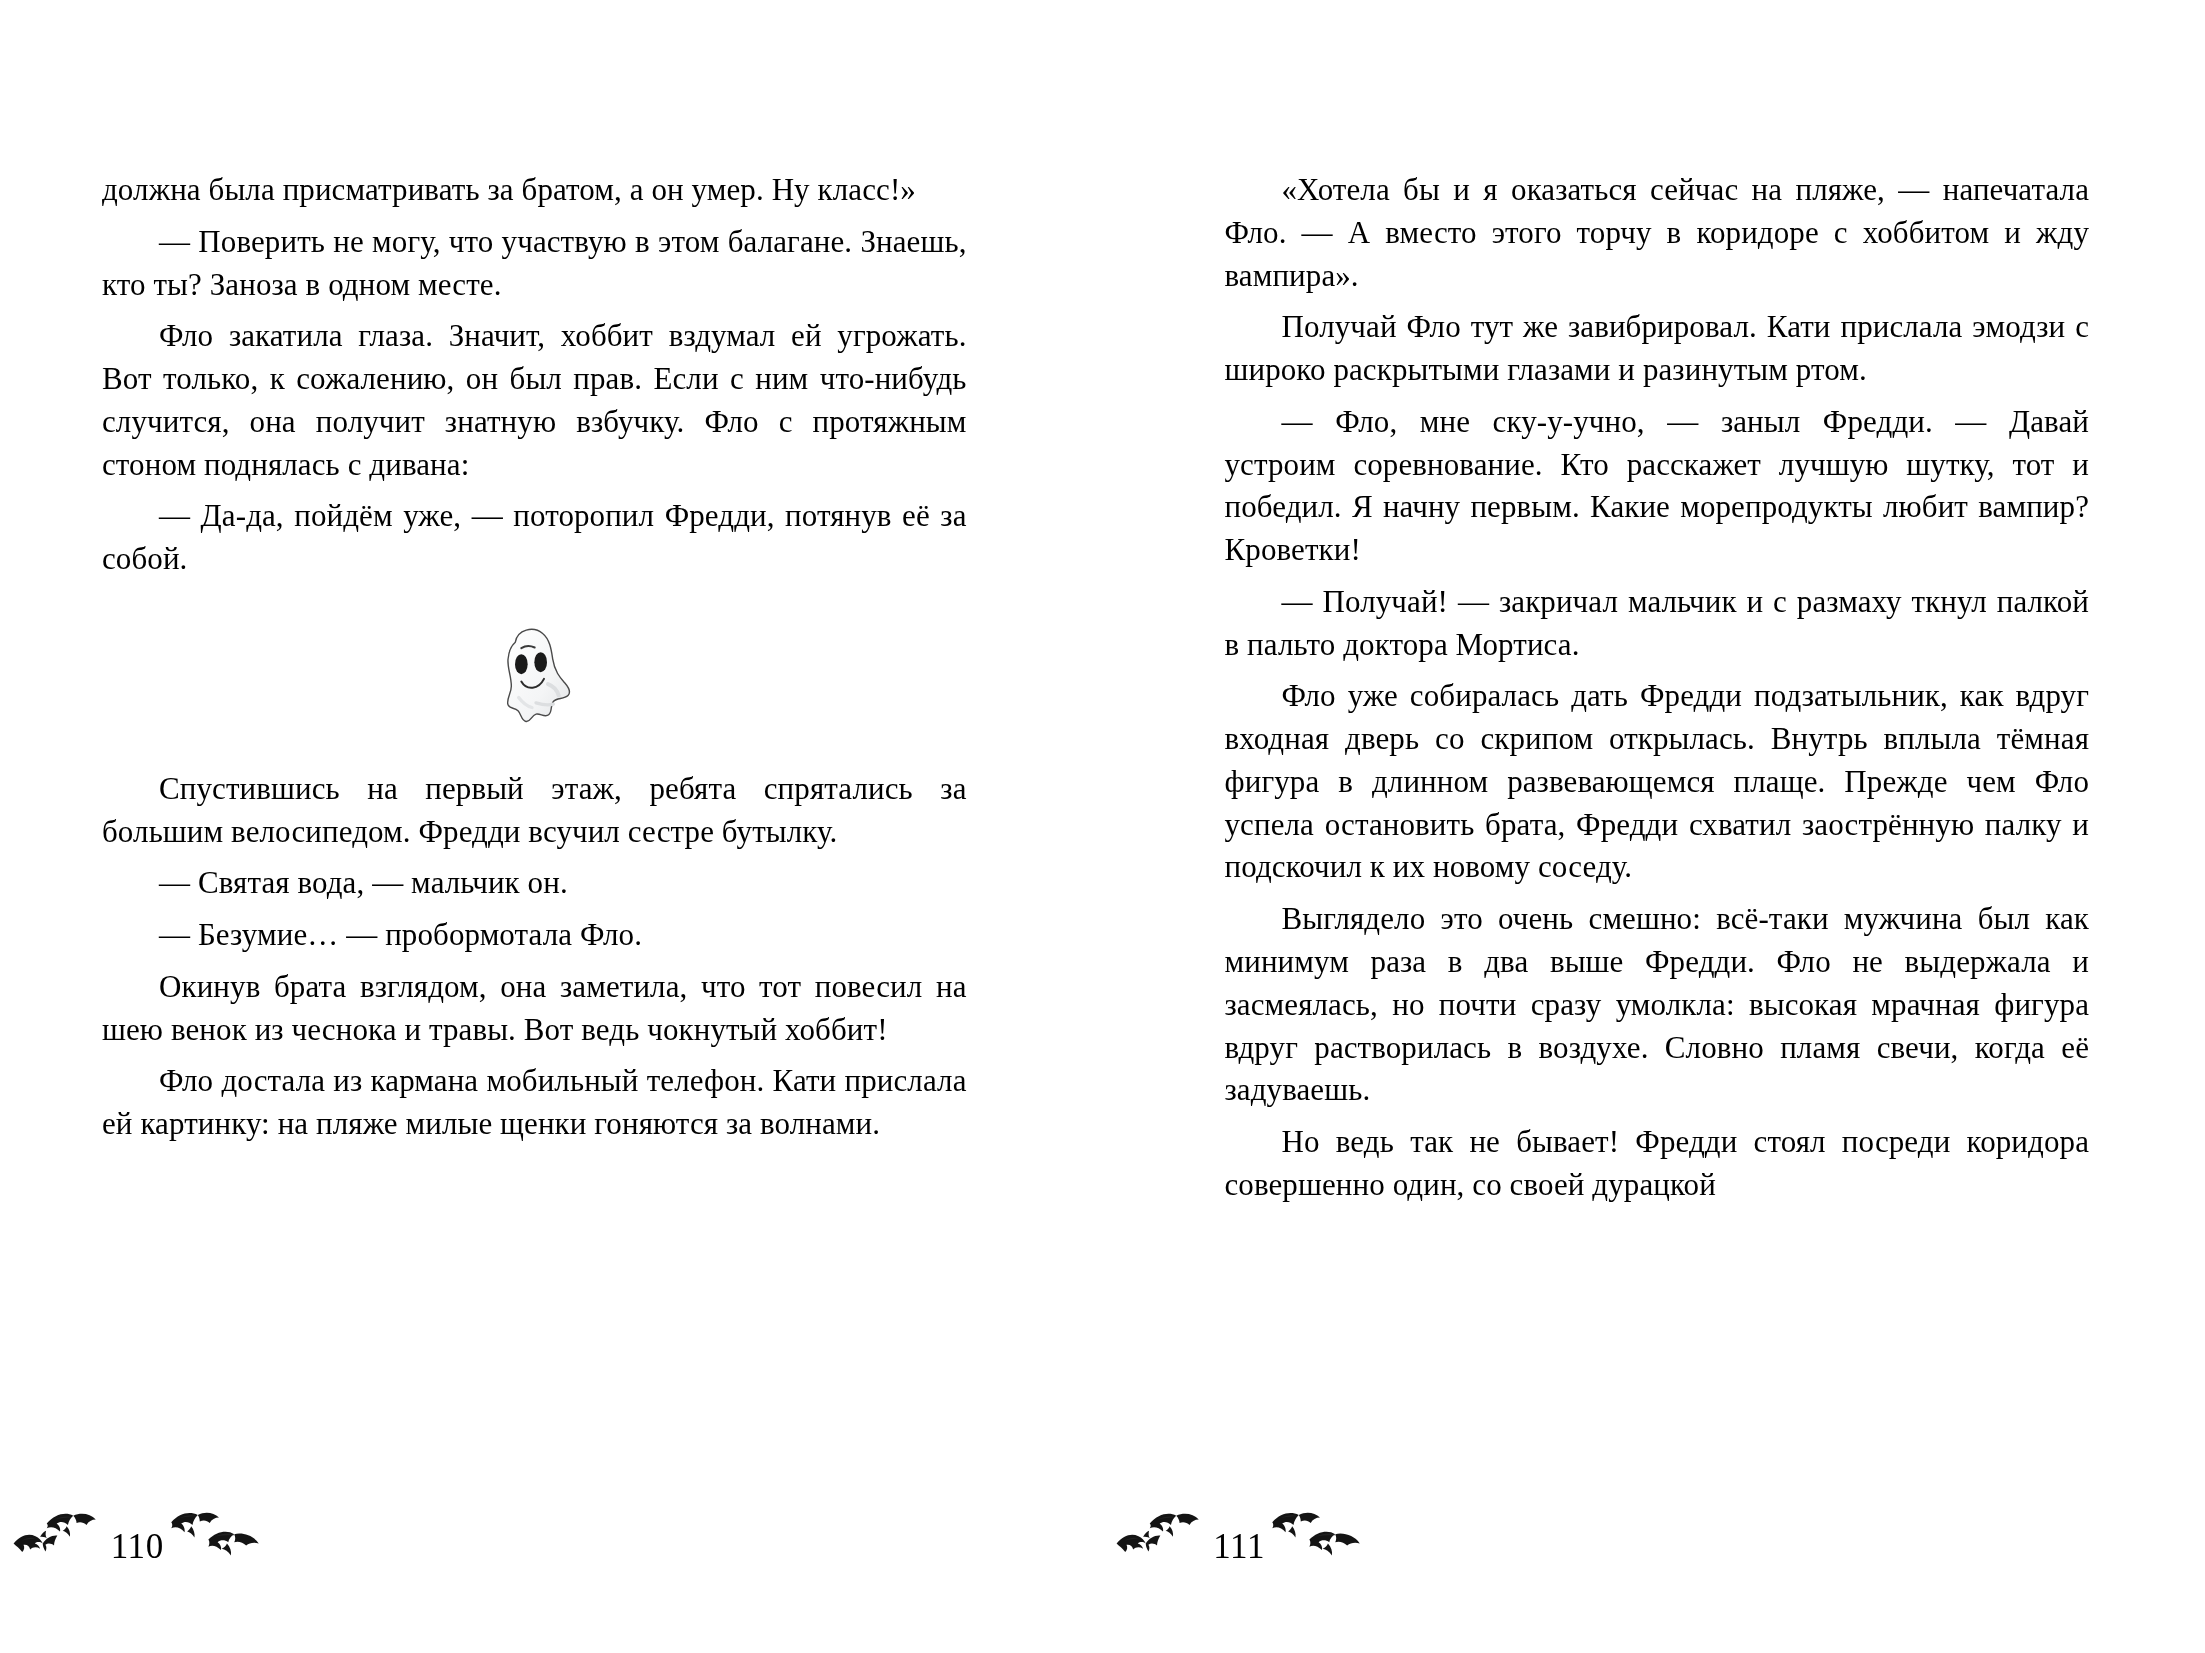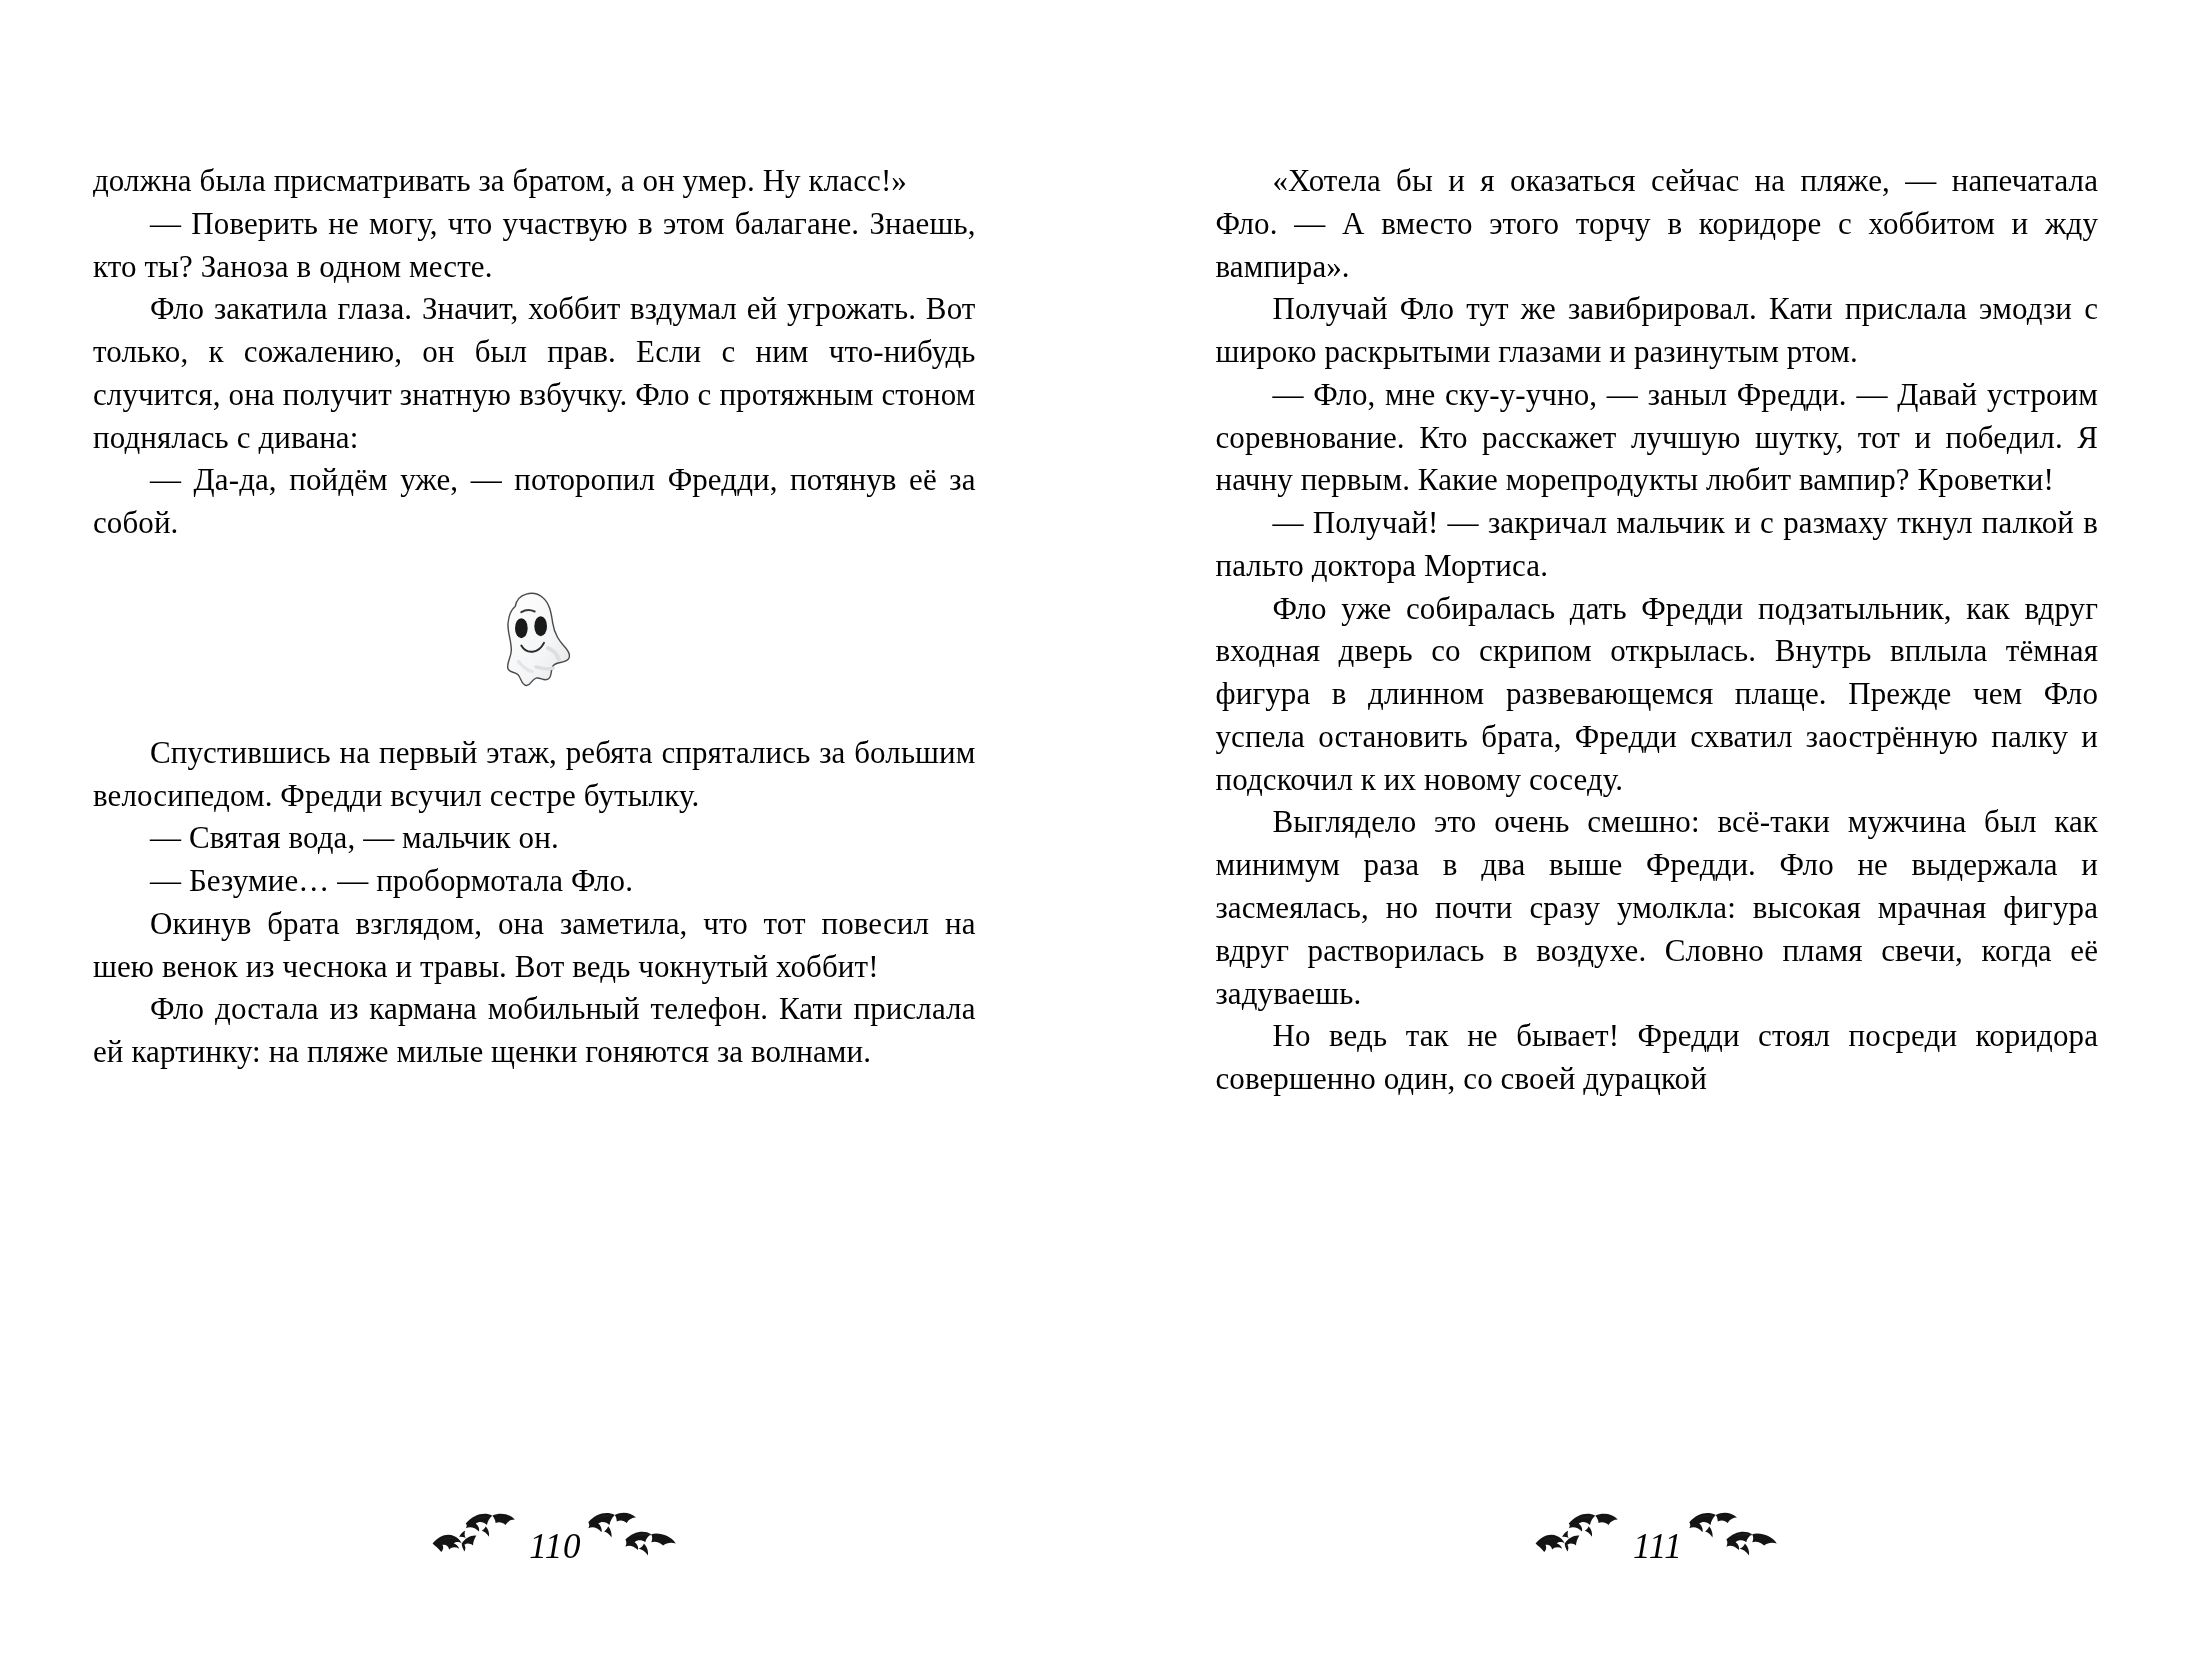--- a/index.html
+++ b/index.html
@@ -36,21 +36,21 @@
   .textblock {
     font-size: 31px;
     line-height: 1.38;
     text-align: justify;
     text-justify: inter-word;
     letter-spacing: 0.1px;
     hyphens: manual;
   }
 
   .para {
-    margin: 0;
+    margin: 9px;
     text-indent: 57px;
   }
   .para.no-indent { text-indent: 0; }
   .para.dash-start { text-indent: 57px; }
 
   
   .ornament-ghost {
     width: 100%;
     display: flex;
     justify-content: center;
@@ -59,24 +59,23 @@
   }
   .ghost-svg { display: block; }
 
   
   .folio {
     position: absolute;
     left: 8px;
     right: 0;
     bottom: 88px;
     display: flex;
-    justify-content: center;
+    justify-content: flex-start;
     align-items: center;
     gap: 0px;
-    font-style: italic;
   }
   .folio-inner {
     display: flex;
     align-items: center;
     justify-content: center;
   }
   .folio-num {
     font-size: 35px;
     line-height: 1;
     letter-spacing: 0.7px;

